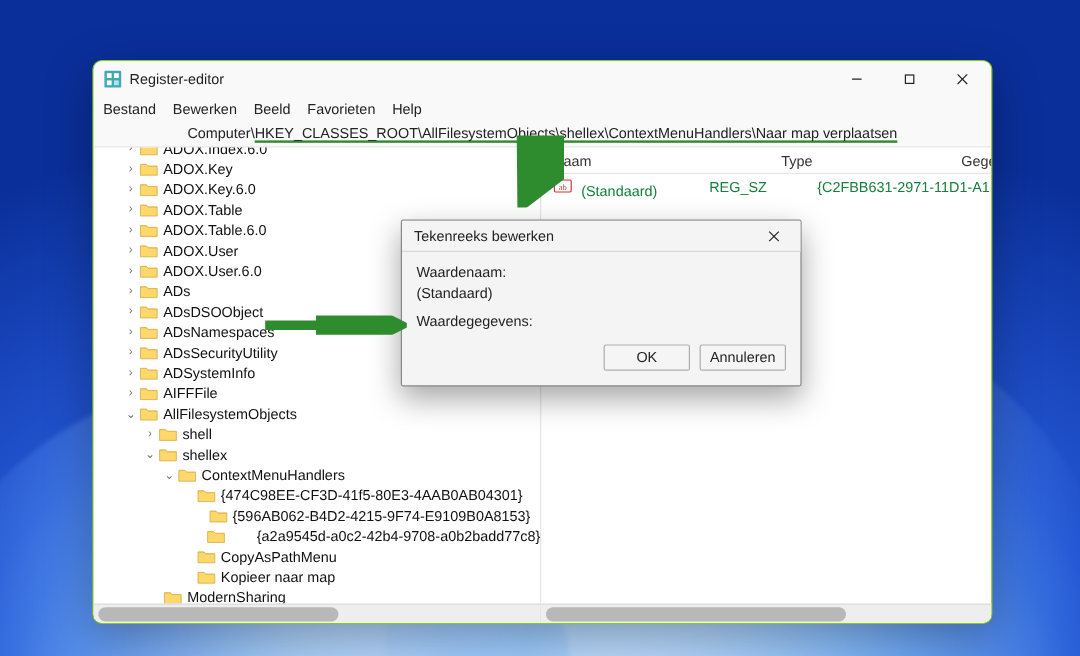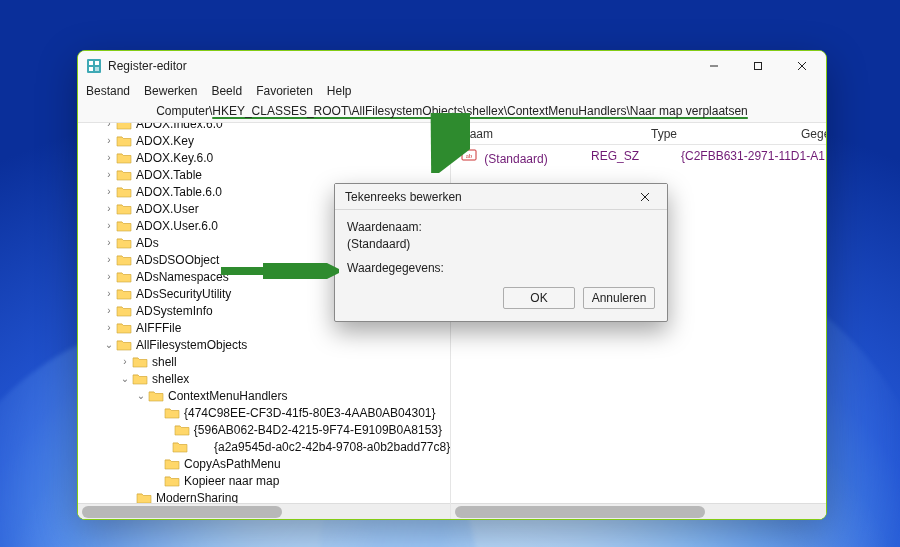--- a/index.html
+++ b/index.html
@@ -38,21 +38,21 @@
   .tree { flex:1; overflow:hidden; padding:1px 0 2px 0; }
   .tree-row { display:flex; align-items:center; height:17px; padding-right:8px; white-space:nowrap; color:#111; }
   .tree-row .exp { width:14px; display:inline-flex; justify-content:center; color:#777; font-size:10px; }
   .tree-row .fold { width:16px; height:16px; margin-right:4px; display:inline-flex; align-items:center; justify-content:center; }
   .hscroll { height:16px; background:#eee; border-top:1px solid #ddd; position:relative; }
   .hthumb { position:absolute; top:2px; height:12px; background:#b8b8b8; border-radius:6px; }
 
   .list-header { display:flex; height:22px; align-items:center; border-bottom:1px solid #e5e5e5; padding:0 10px; gap:60px; color:#333; }
   .col-h { font-size:12px; }
   .list-body { flex:1; padding:2px 10px; }
-  .list-row { display:flex; align-items:center; height:18px; color:#701a75;justify-content:space-between; }
+  .list-row { display:flex; align-items:center; height:18px; color:#15803d;justify-content:space-between; }
   .val-icon { width:16px; height:16px; margin-right:4px; display:inline-flex; align-items:center; justify-content:center; }
   .list-row .c1 { width:130px; }
   .list-row .c2 { width:90px; }
   .list-row .c3 { flex:1; white-space:nowrap; overflow:hidden; }
 
   .folder-svg { width:16px; height:16px; }
 
   
   .dialog {
     position:absolute; left:334px; top:183px; width:334px;

